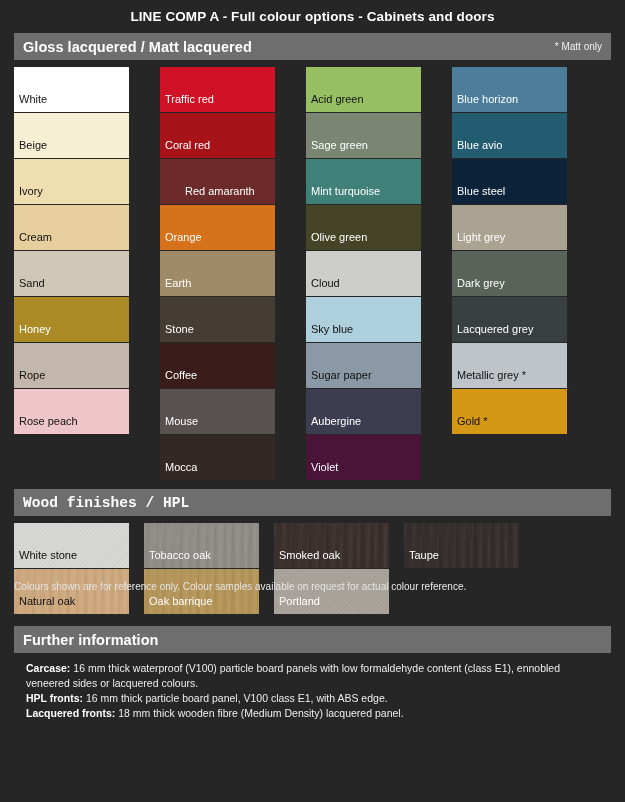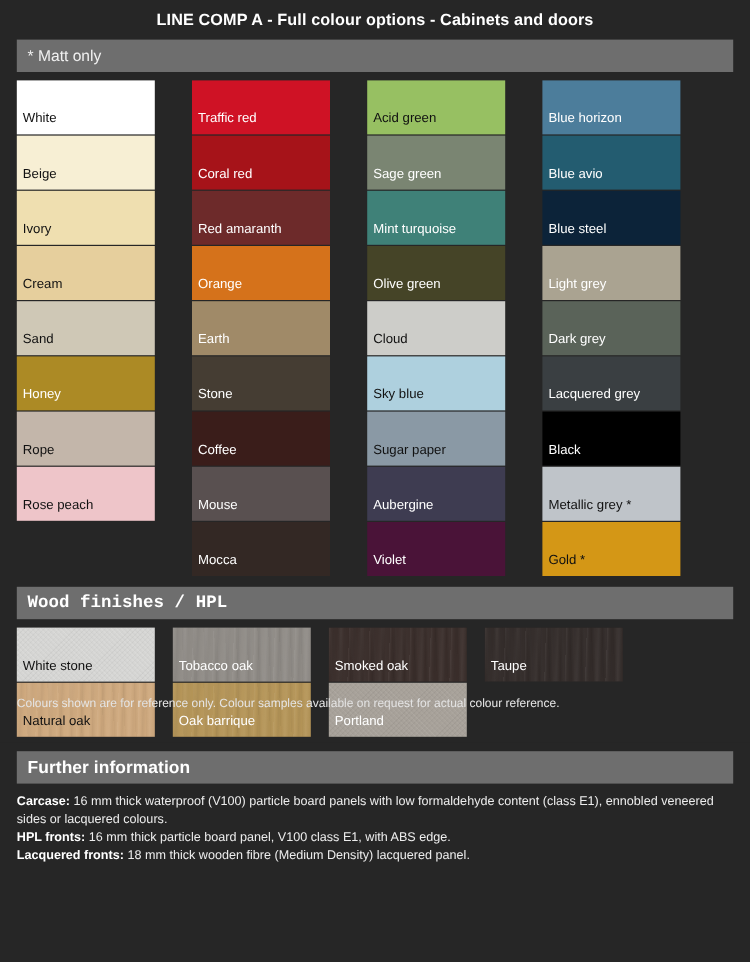--- a/index.html
+++ b/index.html
@@ -43,21 +43,21 @@
     padding: 0 9px 0 9px;
   }
   .section-bar .sb-title {
     color: #ffffff;
     font-size: 14.5px;
     font-weight: bold;
     letter-spacing: 0.05px;
   }
   .section-bar .sb-note {
     color: #f0f0f0;
-    font-size: 13px;
+    font-size: 10px;
     font-weight: normal;
   }
 
   
   .swatch-grid {
     margin: 0 14px;
     padding-top: 7px;
     display: flex;
     gap: 31px;
   }
@@ -128,21 +128,21 @@
   }
   .wood-col {
     width: 115px;
     display: flex;
     flex-direction: column;
     gap: 1px;
   }
 
   
   .info-body {
-    margin: 0 14px;
+    margin: 0 26px;
     padding-top: 8px;
     color: #ededed;
     font-size: 10.5px;
     line-height: 1.42;
   }
   .info-body p { margin-bottom: 0px; }
   .info-body b { color: #ffffff; font-weight: bold; }
 
   
   .footer-note {
@@ -154,20 +154,21 @@
   }
 </style>
 </head>
 <body>
 
 <div class="page">
 
   <div class="doc-title">LINE COMP A - Full colour options - Cabinets and doors</div>
 
   <div class="section-bar">
+    <span class="sb-title">Gloss lacquered / Matt lacquered</span>
     <span class="sb-note">* Matt only</span>
   </div>
 
   <div class="swatch-grid" id="lacquered-grid">
       <div class="swatch-col">
         <div class="swatch" style="background: rgb(255, 255, 255);">
           <span class="sw-label dark">White</span>
         </div>
         <div class="swatch" style="background: rgb(247, 239, 212);">
           <span class="sw-label dark">Beige</span>
@@ -191,21 +192,21 @@
           <span class="sw-label dark">Rose peach</span>
         </div>
       </div>
       <div class="swatch-col">
         <div class="swatch" style="background: rgb(207, 18, 37);">
           <span class="sw-label light">Traffic red</span>
         </div>
         <div class="swatch" style="background: rgb(166, 19, 25);">
           <span class="sw-label light">Coral red</span>
         </div>
-        <div class="swatch" style="background: rgb(109, 42, 42);">
+        <div class="swatch" style="background: rgb(109, 42, 42); padding-left: 20px;">
           <span class="sw-label light">Red amaranth</span>
         </div>
         <div class="swatch" style="background: rgb(213, 114, 27);">
           <span class="sw-label light">Orange</span>
         </div>
         <div class="swatch" style="background: rgb(160, 138, 104);">
           <span class="sw-label light">Earth</span>
         </div>
         <div class="swatch" style="background: rgb(69, 61, 51);">
           <span class="sw-label light">Stone</span>
@@ -260,23 +261,20 @@
           <span class="sw-label light">Blue steel</span>
         </div>
         <div class="swatch" style="background: rgb(170, 163, 145);">
           <span class="sw-label light">Light grey</span>
         </div>
         <div class="swatch" style="background: rgb(90, 99, 89);">
           <span class="sw-label light">Dark grey</span>
         </div>
         <div class="swatch" style="background: rgb(58, 63, 66);">
           <span class="sw-label light">Lacquered grey</span>
-        </div>
-        <div class="swatch" style="background: rgb(0, 0, 0);">
-          <span class="sw-label light">Black</span>
         </div>
         <div class="swatch" style="background: rgb(191, 196, 201);">
           <span class="sw-label dark">Metallic grey *</span>
         </div>
         <div class="swatch" style="background: rgb(212, 151, 22);">
           <span class="sw-label dark">Gold *</span>
         </div>
       </div>
     </div>
 

